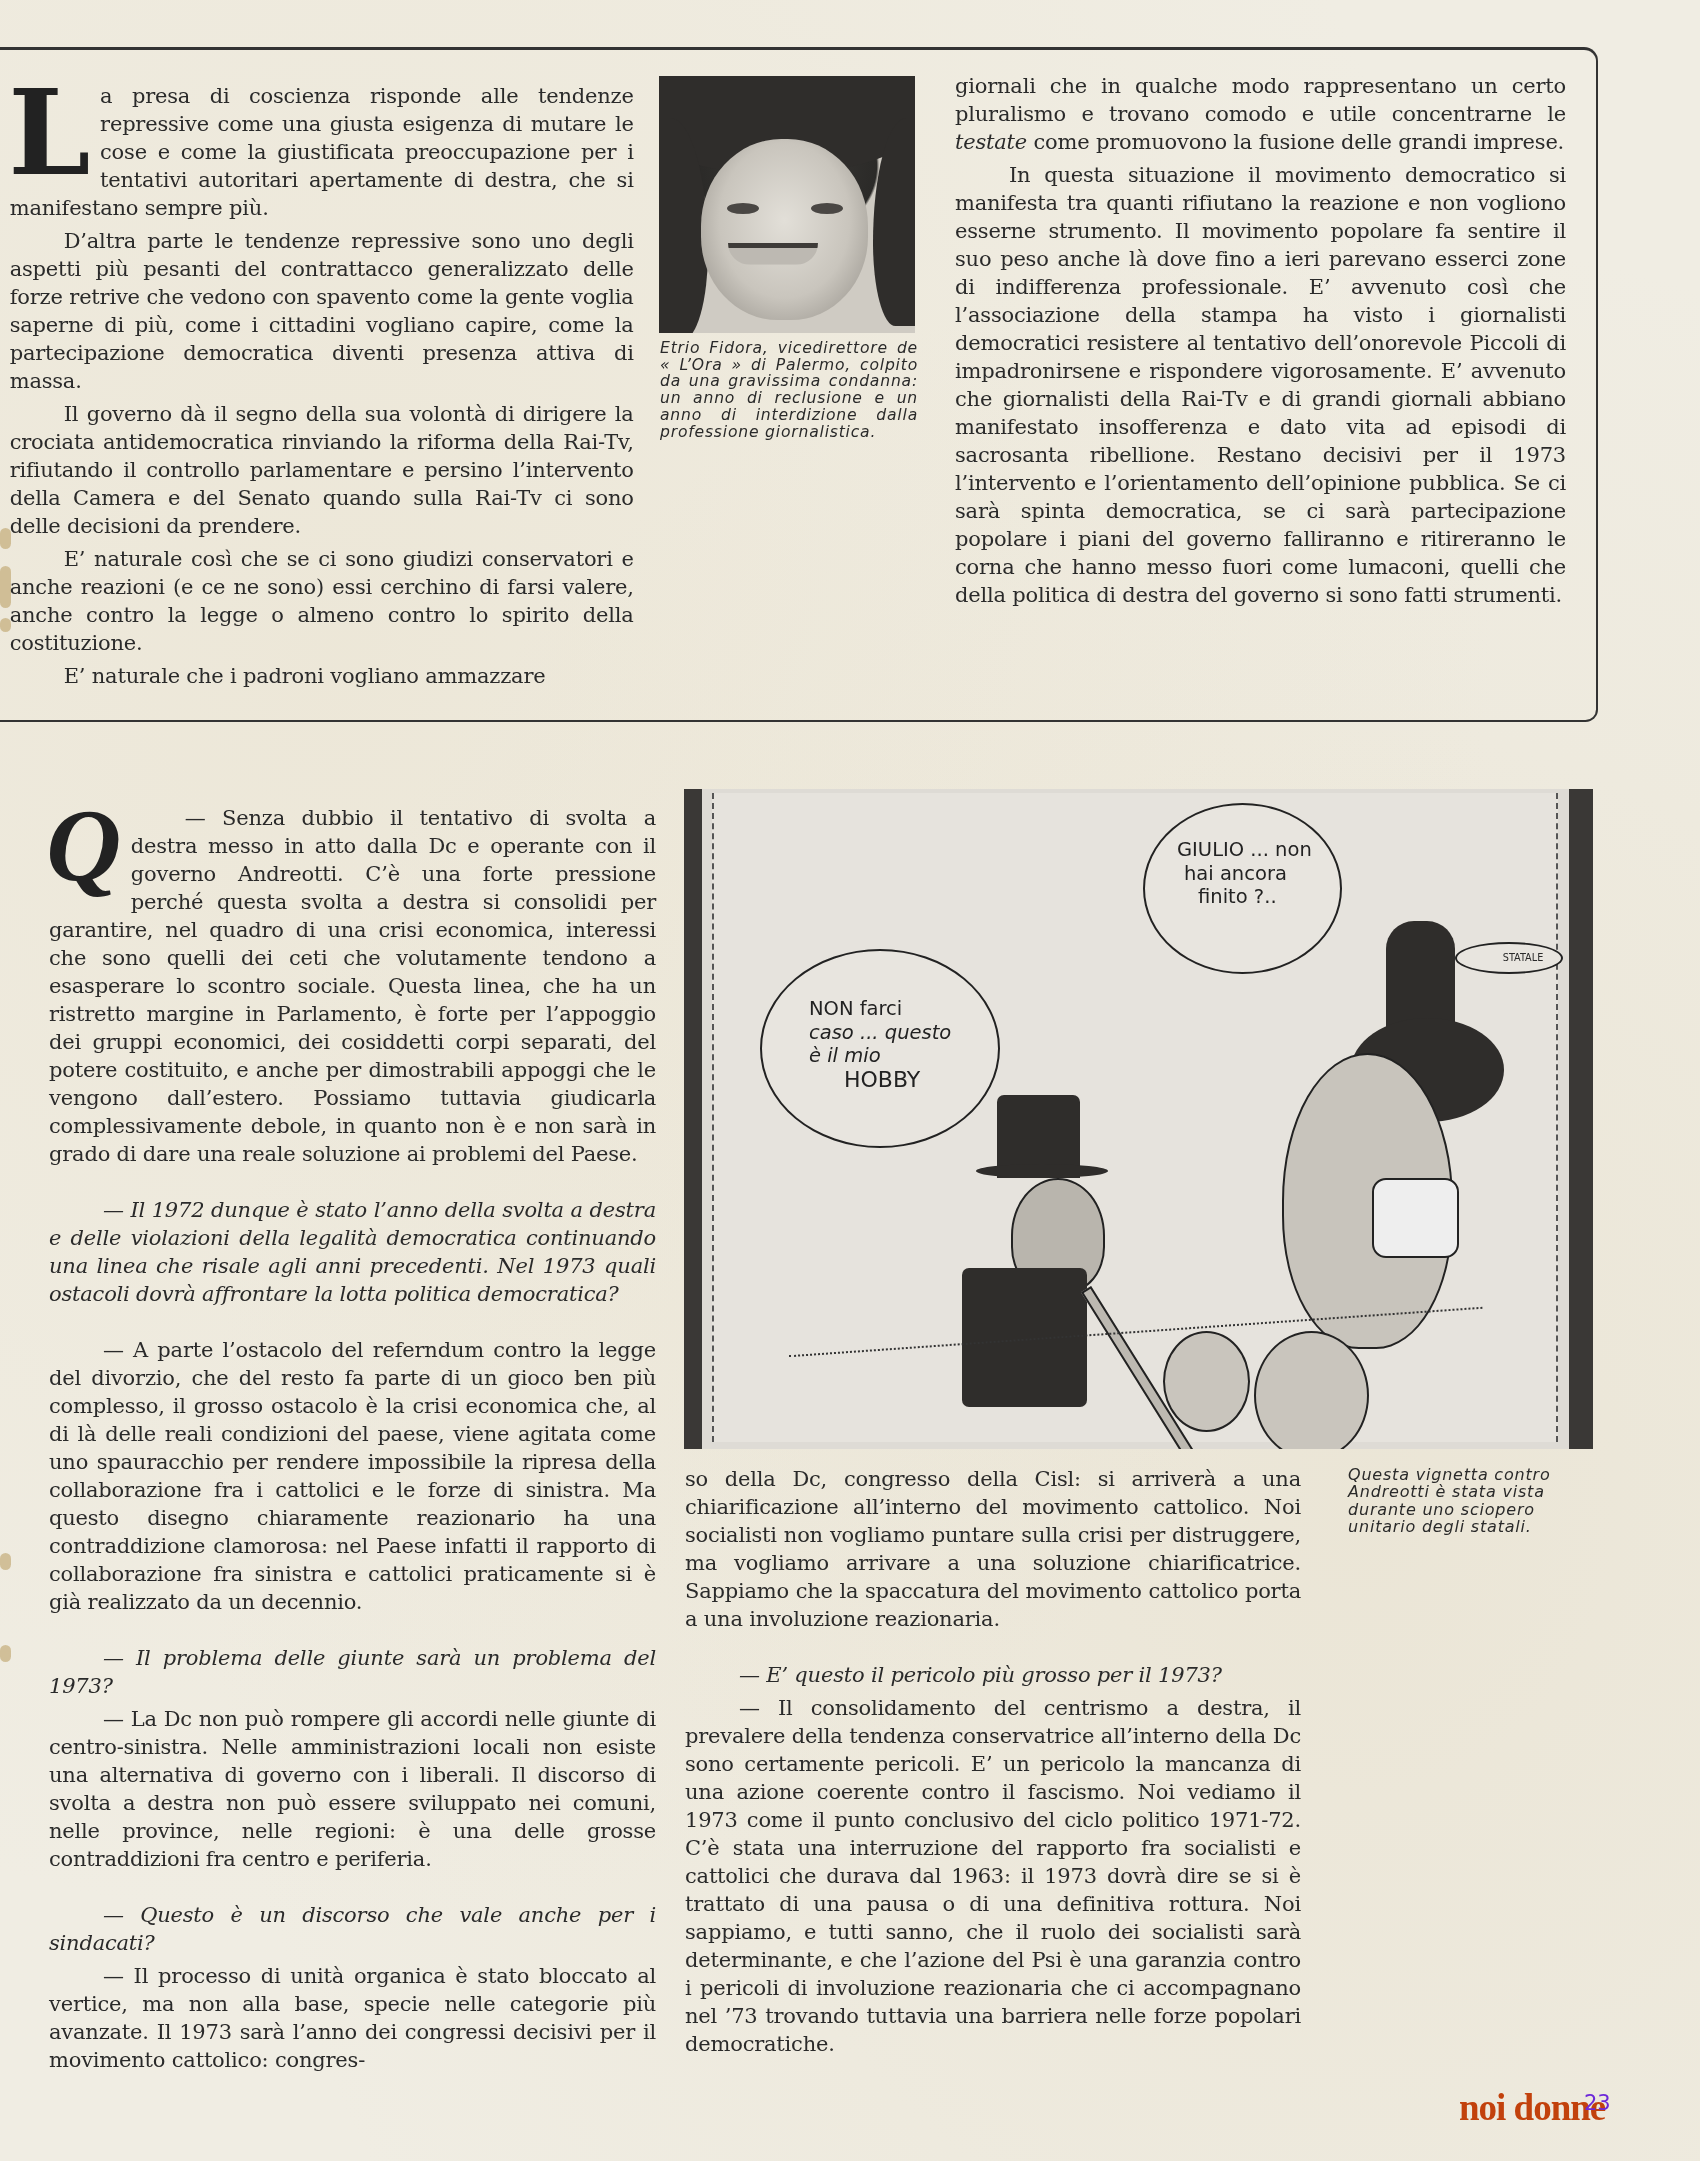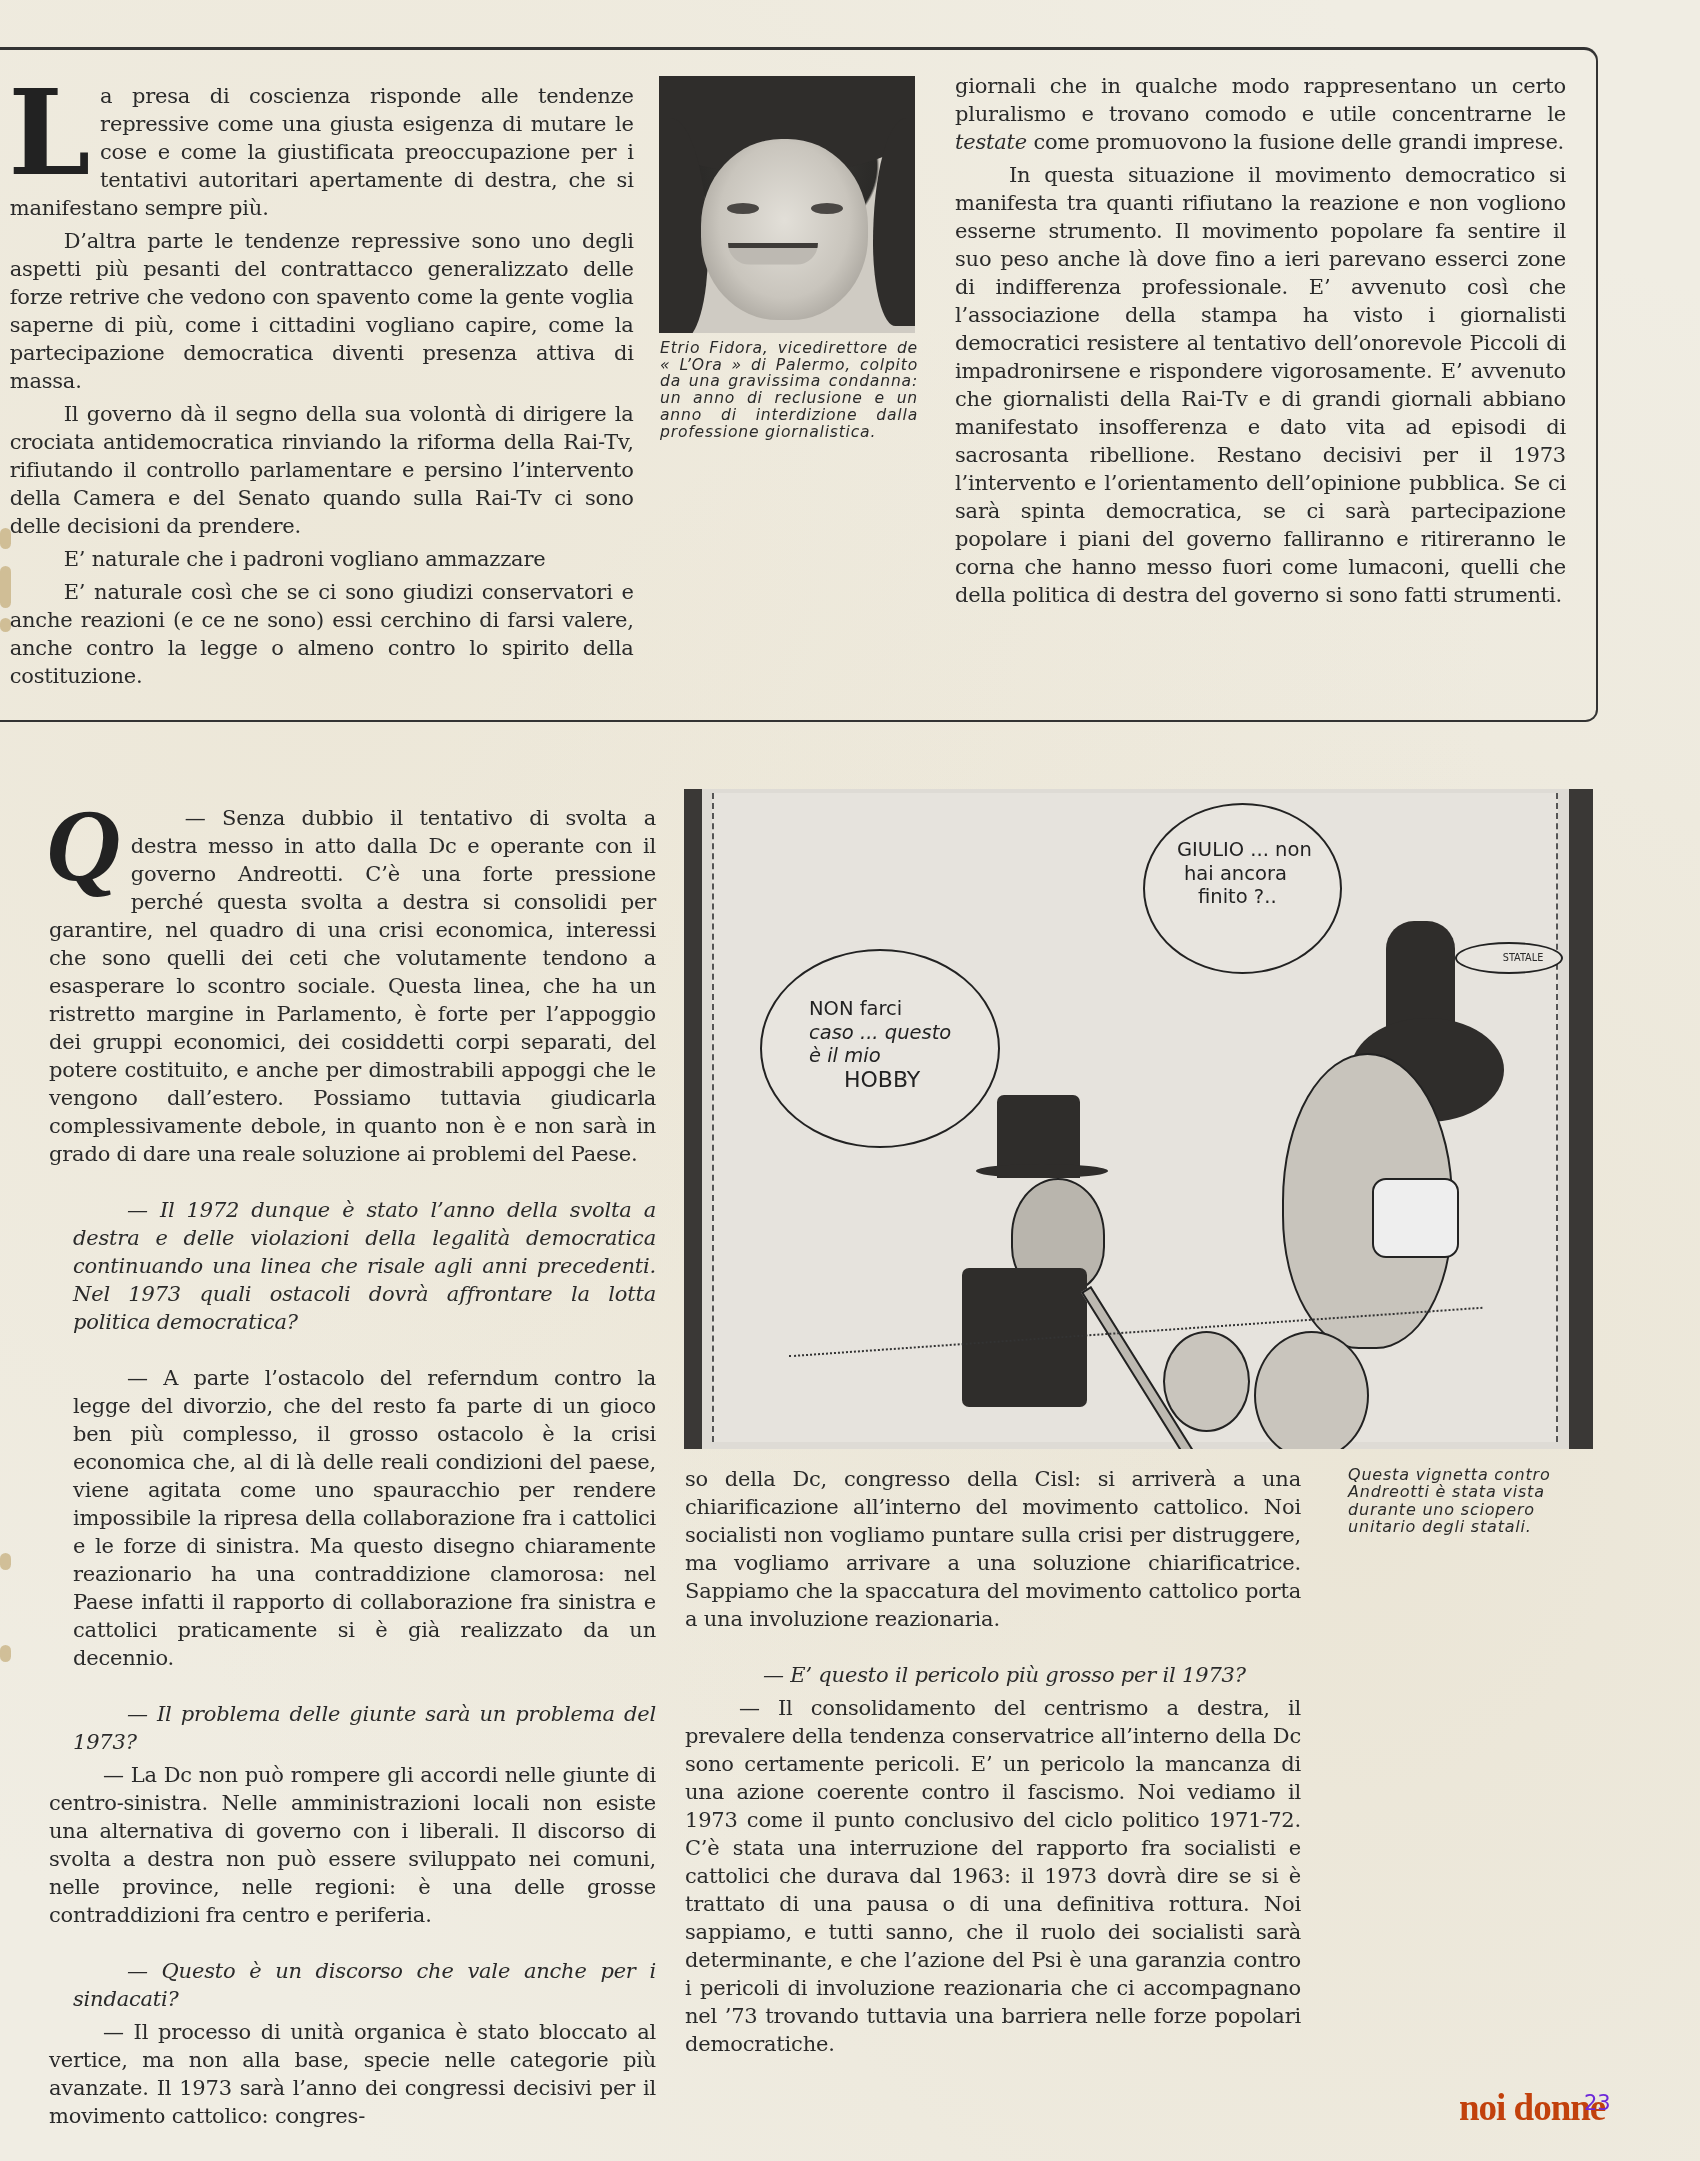--- a/index.html
+++ b/index.html
@@ -20,21 +20,21 @@
   .topbox {
     position: absolute; left: 0; top: 47px; width: 1598px; height: 675px;
     border-top: 3.5px solid #333; border-right: 2.1px solid #333; border-bottom: 2.1px solid #333;
     border-radius: 0 14px 12.5px 0;
     box-sizing: border-box;
   }
   .col { position: absolute; font-size: 21px; line-height: 28px; text-align: justify; letter-spacing: -0.2px; }
   .col p { margin: 0 0 0 0; text-indent: 54px; hyphens: none; }
   .col p.noindent { text-indent: 0; }
   .col p + p { margin-top: 4.9px; }
-  .col p.gap { margin-top: 28px; margin-left: 24px; }
+  .col p.gap { margin-top: 28px; }
   .col .q { font-style: italic; }
   .dropcap-L {
     float: left; font-size: 117px; line-height: 90px; height: 90px; margin: 5.6px 9.7px 0 -1.4px;
     font-family: "DejaVu Serif", serif; font-weight: bold; color: #222;
   }
   .dropcap-Q {
     float: left; font-size: 104px; line-height: 85px; height: 104px; margin: 2.8px 9.7px 0 -2.8px;
     font-family: "Liberation Serif", serif; font-weight: bold; color: #222;
   }
   .photo {
@@ -83,22 +83,22 @@
 <div class="stain" style="top:618px;height:14px;"></div>
 <div class="stain" style="top:1553px;height:16.7px;"></div>
 <div class="stain" style="top:1645px;height:16.7px;"></div>
 
 <div class="topbox"></div>
 
 <div class="col" style="left:9.7px; top:82px; width:624px;">
   <p class="noindent"><span class="dropcap-L">L</span><span>a presa di coscienza risponde alle tendenze repressive come una giusta esigenza di mutare le cose e come la giustificata preoccupazione per i tentativi autoritari apertamente di destra, che si manifestano sempre più.</span></p>
   <p>D’altra parte le tendenze repressive sono uno degli aspetti più pesanti del contrattacco generalizzato delle forze retrive che vedono con spavento come la gente voglia saperne di più, come i cittadini vogliano capire, come la partecipazione democratica diventi presenza attiva di massa.</p>
   <p>Il governo dà il segno della sua volontà di dirigere la crociata antidemocratica rinviando la riforma della Rai-Tv, rifiutando il controllo parlamentare e persino l’intervento della Camera e del Senato quando sulla Rai-Tv ci sono delle decisioni da prendere.</p>
+  <p>E’ naturale così che se ci sono giudizi conservatori e anche reazioni (e ce ne sono) essi cerchino di farsi valere, anche contro la legge o almeno contro lo spirito della costituzione.</p>
   <p>E’ naturale che i padroni vogliano ammazzare</p>
-  <p>E’ naturale così che se ci sono giudizi conservatori e anche reazioni (e ce ne sono) essi cerchino di farsi valere, anche contro la legge o almeno contro lo spirito della costituzione.</p>
 </div>
 
 <div class="photo">
   <div class="hair"></div>
   <div class="hair2"></div>
   <div class="hair3"></div>
   <div class="face">
     <div class="eye" style="left:26.4px;top:64px;"></div>
     <div class="eye" style="left:110px;top:64px;"></div>
   </div>

